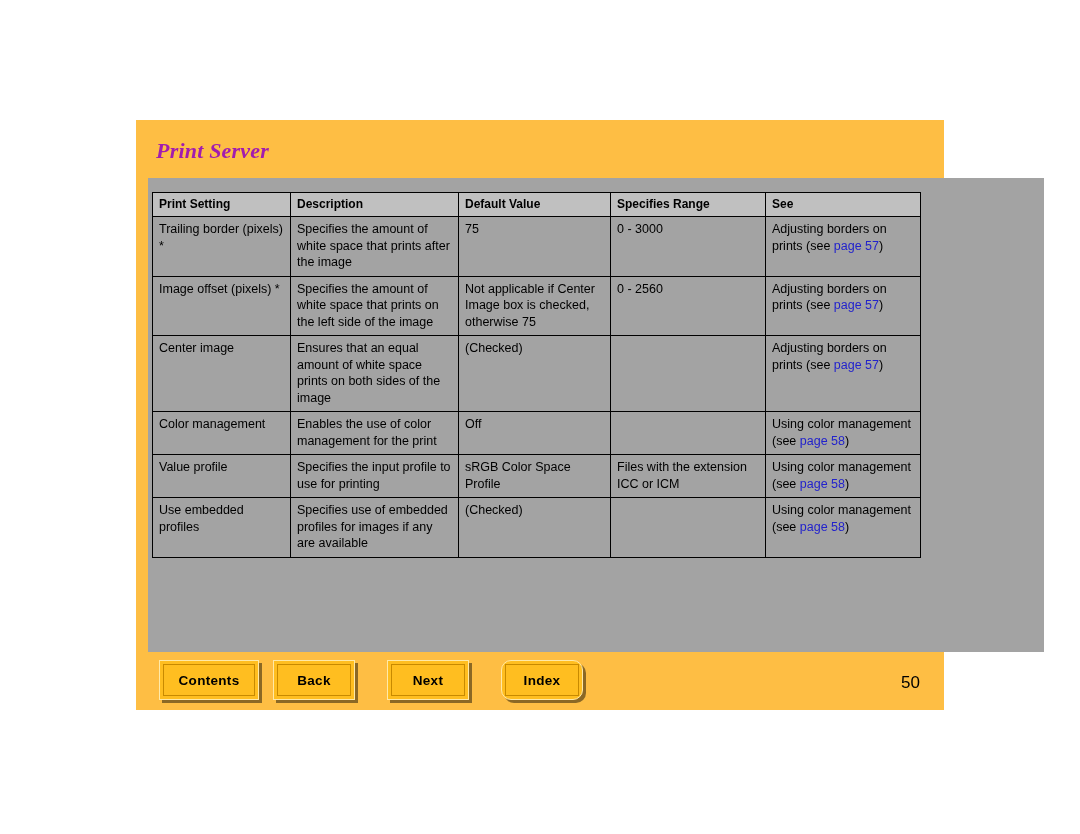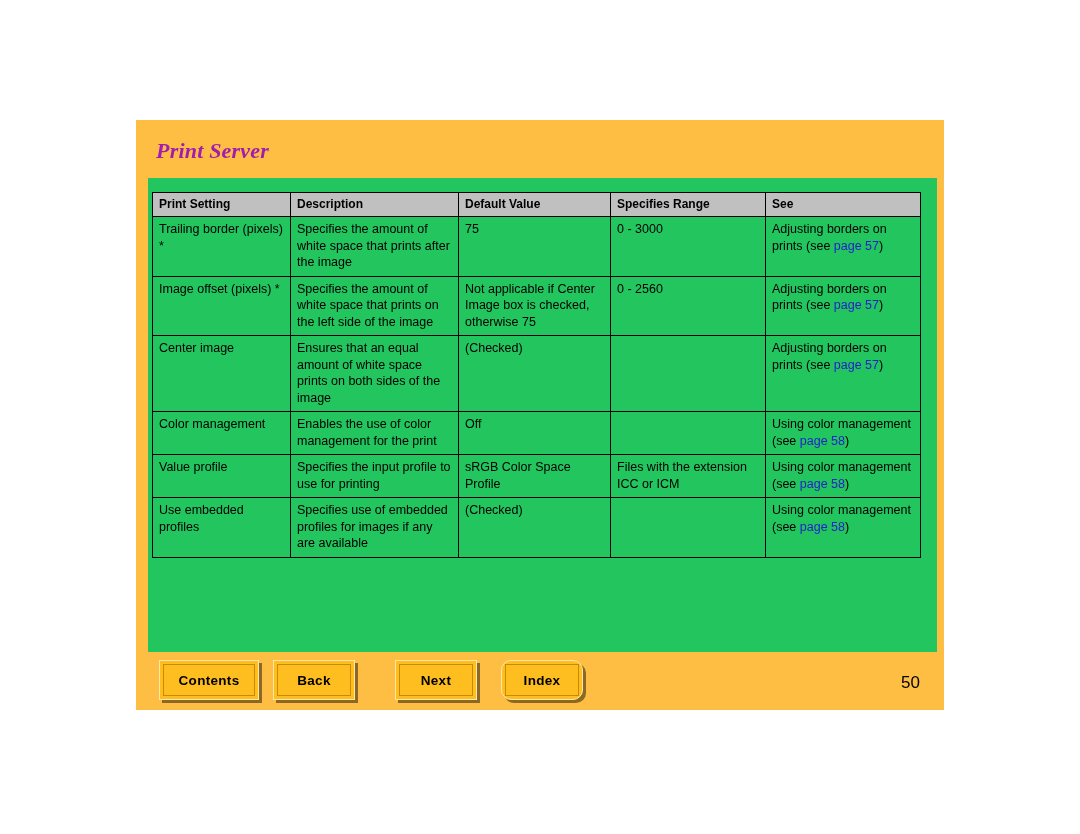--- a/index.html
+++ b/index.html
@@ -38,23 +38,23 @@
     letter-spacing: 0.2px;
     white-space: nowrap;
     font-family: Liberation Serif, serif;
   }
 
   
   #content-card {
     position: absolute;
     left: 12px;
     top: 58px;
-    width: 789px;
+    width: 896px;
     height: 474px;
-    background: #22c55e;
+    background: #a3a3a3;
     box-sizing: border-box;
   }
 
   
   #settings-table {
     position: absolute;
     left: 4px;
     top: 14px;
     width: 768px;
     border-collapse: collapse;
@@ -117,21 +117,21 @@
     display: flex;
     align-items: center;
     justify-content: center;
     font-size: 13.5px;
     font-weight: bold;
     color: #000000;
     letter-spacing: 0.3px;
   }
   #btn-contents { left: 11px;  width: 100px; }
   #btn-back     { left: 125px; width: 82px; }
-  #btn-next     { left: 239px; width: 82px; margin-left: 8px; }
+  #btn-next     { left: 239px; width: 82px; }
   #btn-index    { left: 353px; width: 82px; border-radius: 10px; }
 
   
   #page-number {
     position: absolute;
     right: 24px;
     top: 553px;
     font-size: 17px;
     color: #000000;
   }

